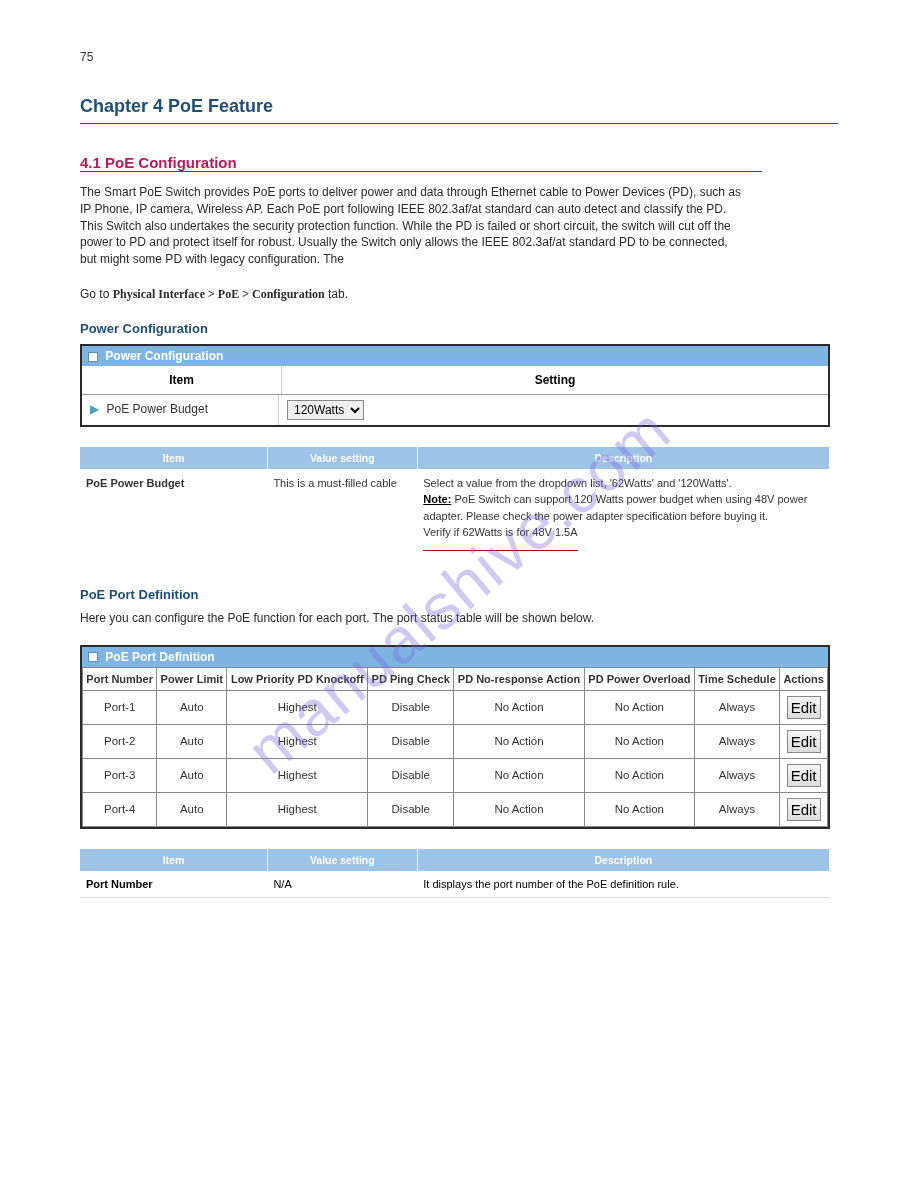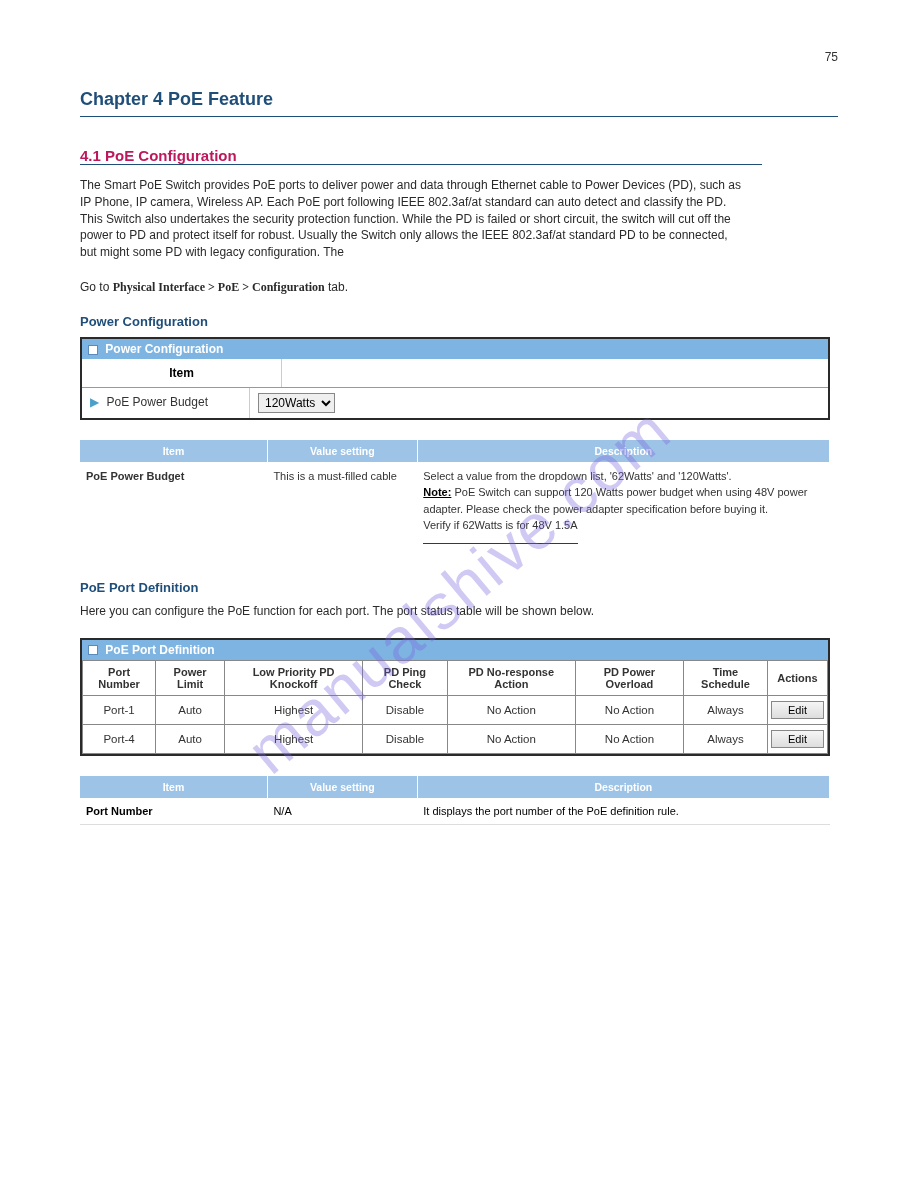--- a/index.html
+++ b/index.html
@@ -9,22 +9,21 @@
     height: 1188px;
     background: #fff;
     font-family: Arial, Helvetica, sans-serif;
     color: #000;
     position: relative;
     padding: 50px 80px 40px;
   }
   .page-no {
     font-size: 12px;
     color: #333;
-    margin-bottom: 25px;
-    text-align: right;
+    margin-bottom: 32px;
   }
   .h-ch {
     font-size: 18px;
     font-weight: bold;
     color: #1F4E79;
     border-bottom: 1px solid #1F4E79;
     padding-bottom: 6px;
     margin-bottom: 30px;
     width: 100%;
   }
@@ -79,21 +78,21 @@
     font-weight: bold;
     text-align: center;
     padding: 7px 4px;
   }
   .ph-item { width: 200px; border-right: 1px solid #ccc; }
   .ph-setting { flex: 1; }
   .power-row {
     display: flex;
   }
   .pr-label {
-    width: 168px;
+    width: 197px;
     font-size: 12px;
     padding: 7px 8px;
     border-right: 1px solid #ccc;
     color: #333;
   }
   .pr-label .tri {
     color: #4aa0c8;
     margin-right: 4px;
   }
   .pr-setting {
@@ -151,22 +150,22 @@
     font-weight: bold;
     background: #fff;
     color: #333;
     font-size: 11px;
   }
   .port-table td { color: #333; }
   .edit-btn {
     display: inline-block;
     background: linear-gradient(#f5f5f5,#ddd);
     border: 1px solid #888;
-    font-size: 11px;
-    padding: 2px 16px;
+    font-size: 15px;
+    padding: 2px 3px;
     color: #000;
     cursor: pointer;
   }
   
   .cfg-table2 {
     width: 750px;
     border-collapse: collapse;
     margin-top: 20px;
   }
   .cfg-table2 th {
@@ -215,20 +214,21 @@
 
 <div class="subhead">Power Configuration</div>
 
 <div class="panel">
   <div class="titlebar">
     <span class="tb-icon"></span>
     <span>Power Configuration</span>
   </div>
   <div class="power-head">
     <div class="ph-item">Item</div>
+    <div class="ph-setting">Setting</div>
   </div>
   <div class="power-row">
     <div class="pr-label">
       <span class="tri">▶</span>
       <span>PoE Power Budget</span>
     </div>
     <div class="pr-setting">
       <select>
         <option>120Watts</option>
       </select>
@@ -283,20 +283,40 @@
           <td>Port-1</td>
           <td>Auto</td>
           <td>Highest</td>
           <td>Disable</td>
           <td>No Action</td>
           <td>No Action</td>
           <td>Always</td>
           <td><span class="edit-btn">Edit</span></td>
         </tr>
         <tr>
+          <td>Port-2</td>
+          <td>Auto</td>
+          <td>Highest</td>
+          <td>Disable</td>
+          <td>No Action</td>
+          <td>No Action</td>
+          <td>Always</td>
+          <td><span class="edit-btn">Edit</span></td>
+        </tr>
+        <tr>
+          <td>Port-3</td>
+          <td>Auto</td>
+          <td>Highest</td>
+          <td>Disable</td>
+          <td>No Action</td>
+          <td>No Action</td>
+          <td>Always</td>
+          <td><span class="edit-btn">Edit</span></td>
+        </tr>
+        <tr>
           <td>Port-4</td>
           <td>Auto</td>
           <td>Highest</td>
           <td>Disable</td>
           <td>No Action</td>
           <td>No Action</td>
           <td>Always</td>
           <td><span class="edit-btn">Edit</span></td>
         </tr>
       </tbody>

